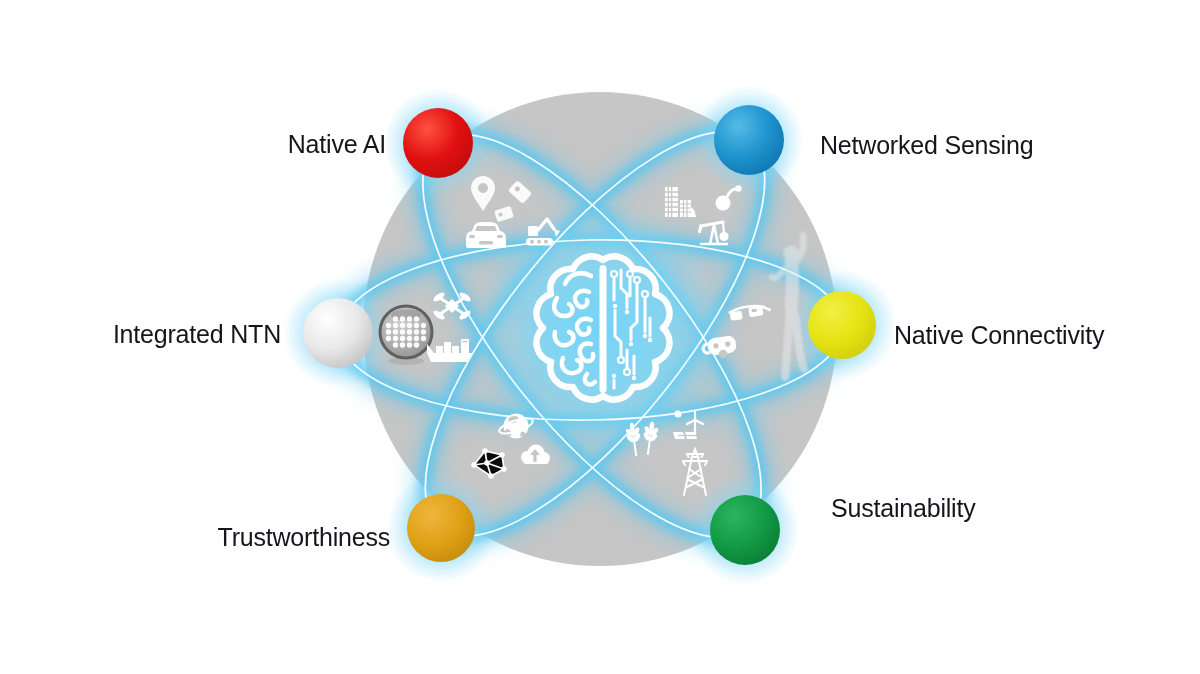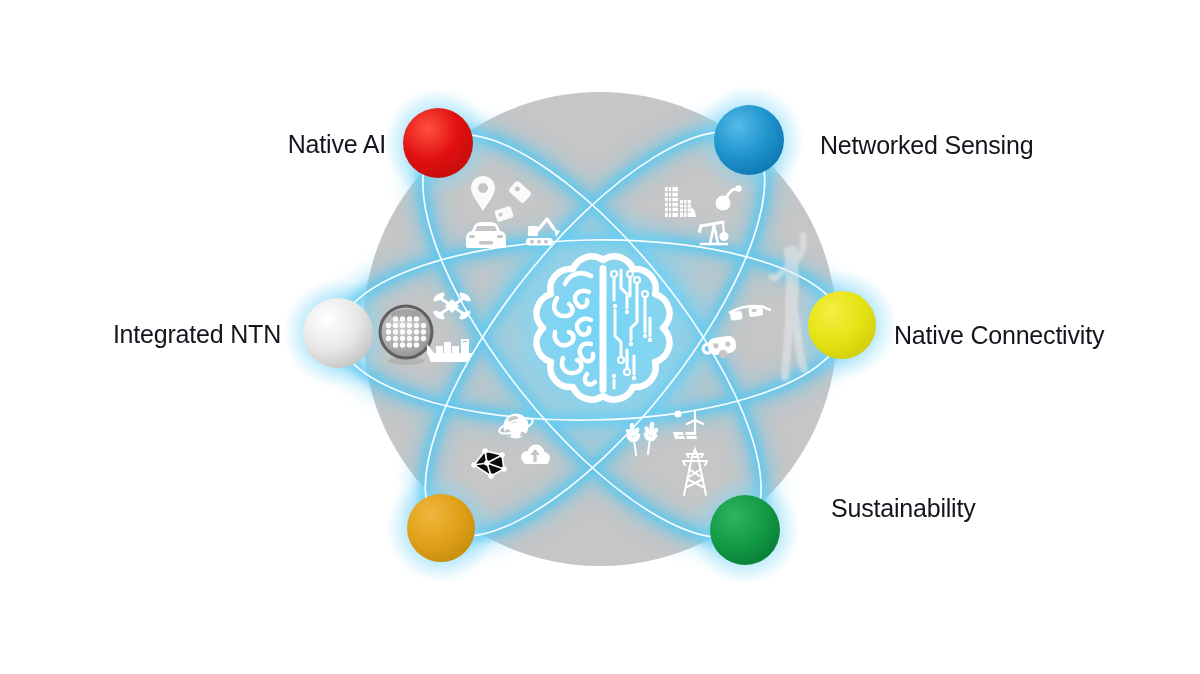--- a/index.html
+++ b/index.html
@@ -372,14 +372,15 @@
   <circle cx="338" cy="333" r="35" fill="url(#gradSilver)"></circle>
   <circle cx="842" cy="325" r="34" fill="url(#gradYellow)"></circle>
   <circle cx="441" cy="528" r="34" fill="url(#gradOrange)"></circle>
   <circle cx="745" cy="530" r="35" fill="url(#gradGreen)"></circle>
 </svg>
 
 <div class="label" style="right:814px; top:129px; text-align:right;">Native AI</div>
 <div class="label" style="left:820px; top:130px;">Networked Sensing</div>
 <div class="label" style="right:919px; top:319px; text-align:center;">Integrated NTN</div>
 <div class="label" style="left:894px; top:320px;">Native Connectivity</div>
+<div class="label" style="right:810px; top:522px; text-align:right;">Trustworthiness</div>
 <div class="label" style="left:799px; top:493px;margin-left:32px;">Sustainability</div>
 </div>
 
 </body></html>

